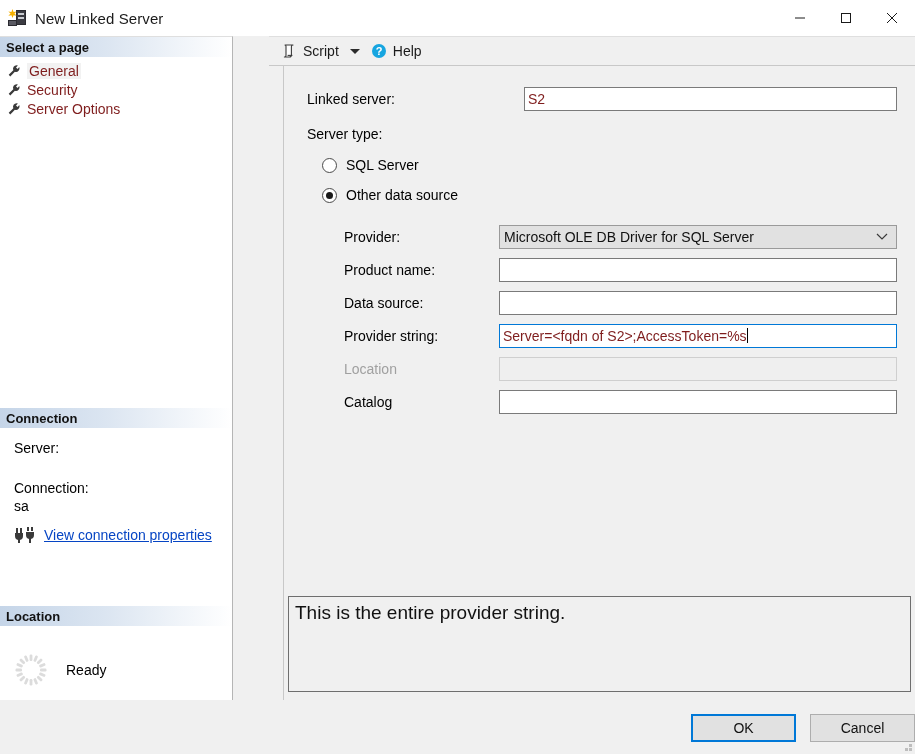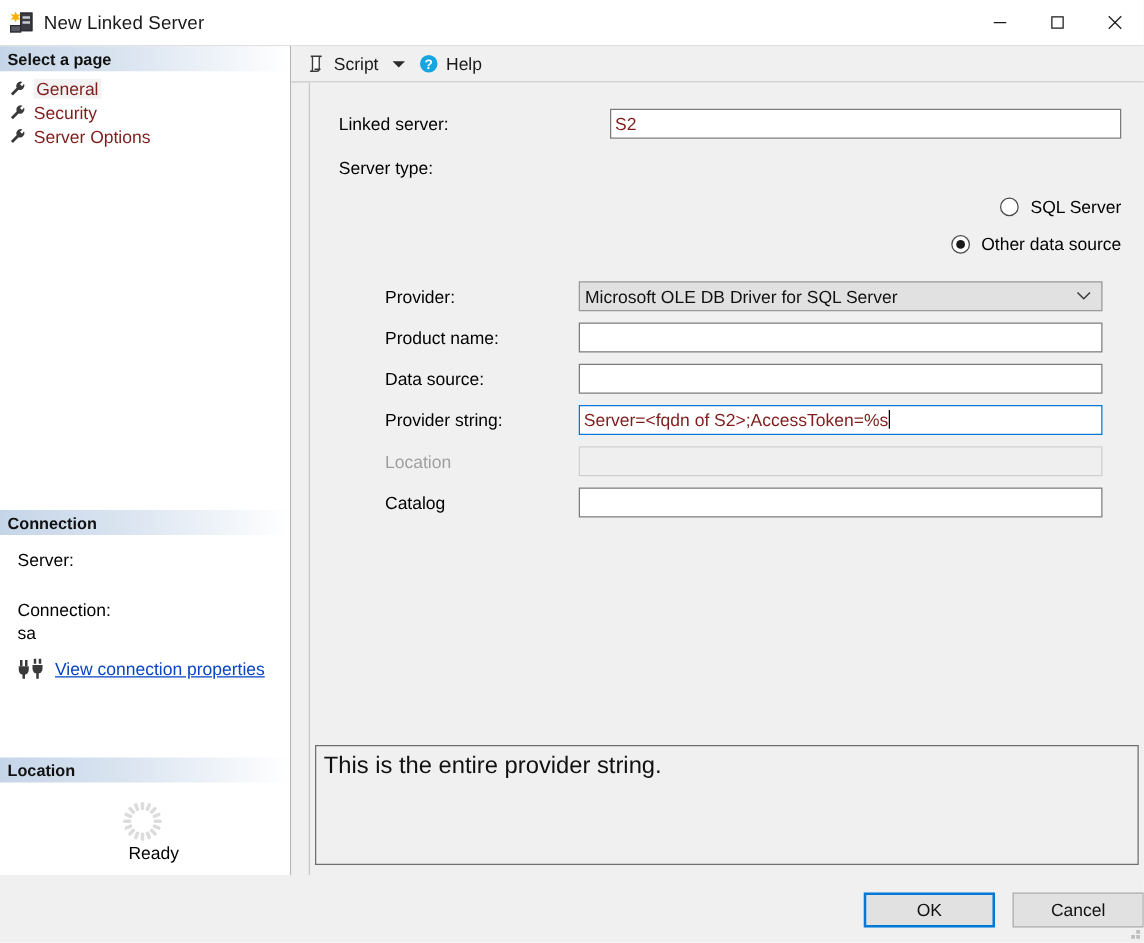--- a/index.html
+++ b/index.html
@@ -60,21 +60,21 @@
     display: flex; height: 36px;
   }
   .win-btn {
     width: 46px; height: 36px;
     display: flex; align-items: center; justify-content: center;
     background: transparent;
   }
   .win-btn svg { display: block; }
 
   
-  .body-split { display: flex; flex: 1; min-height: 0; background: #f0f0f0; }
+  .body-split { display: flex; flex: 1; min-height: 0; background: #f0f0f0; gap: 36px; }
 
   
   .leftpane {
     width: 233px; min-width: 233px;
     background: #ffffff;
     border-right: 1px solid #b5b5b5;
     border-top: 1px solid #dfdfdf;
     display: flex; flex-direction: column;
   }
   .sec-header {
@@ -118,21 +118,20 @@
     text-decoration: underline; cursor: pointer;
   }
   .conn-fill { height: 62px; background: #ffffff; }
 
   
   .prog-block { background: #ffffff; }
   .prog-inner {
     display: flex; align-items: center;
     padding: 14px 0 0 14px;
     height: 74px;
-    flex-direction: column;
   }
   .spinner {
     width: 34px; height: 34px; flex: none; margin-right: 18px;
   }
   .spinner svg { display: block; }
   .prog-text { font-size: 14px; color: #000; }
 
   
   .rightpane {
     flex: 1; min-width: 0;
@@ -200,21 +199,21 @@
   }
   .txt.disabled {
     background: #efefef; border: 1px solid #cfcfcf; color: #9a9a9a;
   }
   .caret-bar {
     display: inline-block;
     width: 1px; height: 15px;
     background: #000; margin-left: 0px;
   }
 
-  .radio-row { display: flex; align-items: center; height: 30px; padding-left: 20px; justify-content: flex-end; }
+  .radio-row { display: flex; align-items: center; height: 30px; padding-left: 20px; }
   .radio {
     width: 15px; height: 15px; border-radius: 50%;
     border: 1px solid #4a4a4a; background: #fff;
     margin-right: 9px; flex: none;
     display: flex; align-items: center; justify-content: center;
   }
   .radio .dot { width: 7px; height: 7px; border-radius: 50%; background: #1a1a1a; }
   .radio-label { font-size: 14px; color: #000; }
 
   .subform { margin-top: 10px; }

